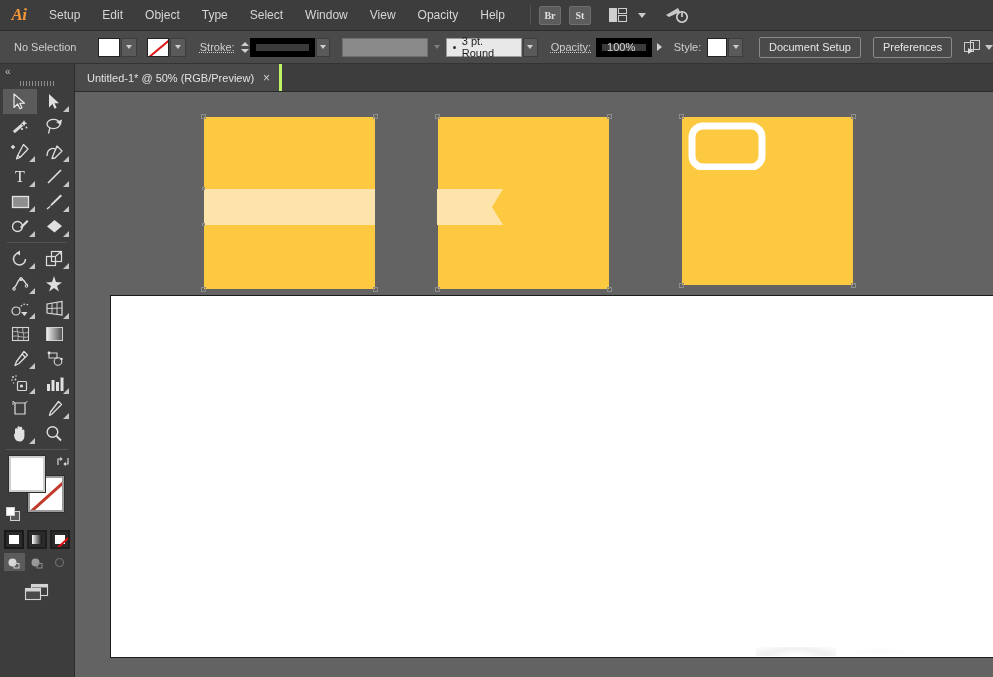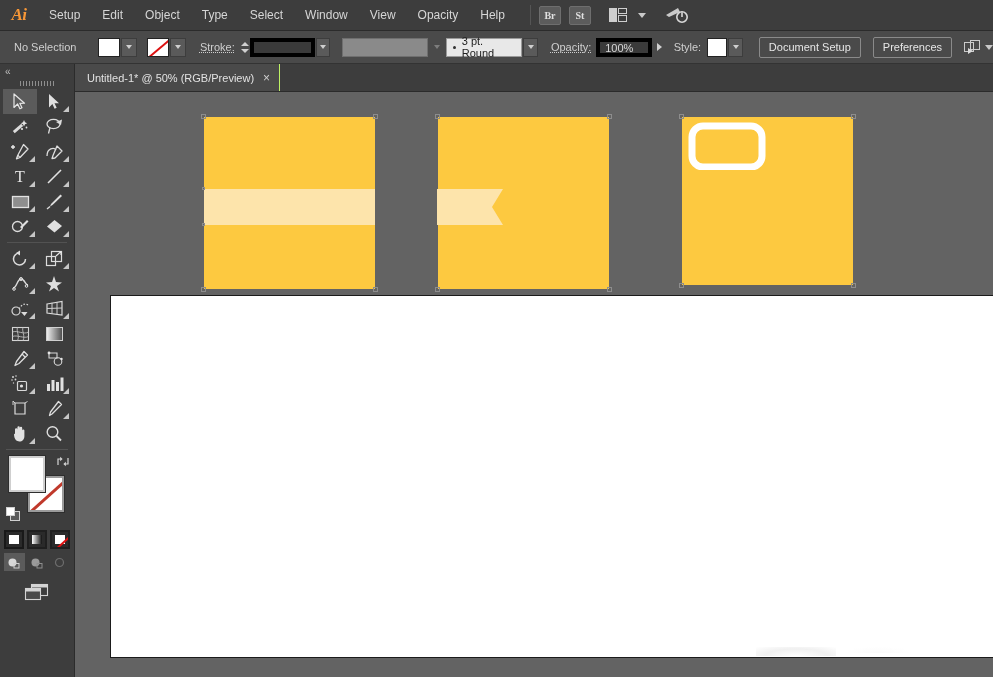--- a/index.html
+++ b/index.html
@@ -91,23 +91,23 @@
     border-right: 3.5px solid transparent;
     border-top: 4px solid #cfcfcf;
   }
   .stepper {
     width: 11px; height: 19px; display: flex; flex-direction: column;
     align-items: center; justify-content: center; gap: 3px;
   }
   .st-up { width:0;height:0;border-left:4px solid transparent;border-right:4px solid transparent;border-bottom:4px solid #d0d0d0; }
   .st-dn { width:0;height:0;border-left:4px solid transparent;border-right:4px solid transparent;border-top:4px solid #d0d0d0; }
   .field-dark {
-    height: 19px; background: #3a3a3a; border: 4px solid #000000;
+    height: 19px; background: #3a3a3a; border: 6px solid #000000;
     color: #d8d8d8; font-size: 11px;
-    display: flex; padding: 0 5px;
+    display: flex; align-items: center; padding: 0 5px;
   }
   .field-gray {
     height: 19px; background: #8a8a8a; border: 1px solid #6f6f6f;
   }
   .field-light {
     height: 19px; background: #e8e8e8; border: 1px solid #9a9a9a;
     color: #222; font-size: 11px;
     display: flex; align-items: center; padding: 0 6px; gap: 6px;
   }
   .dot { width: 3px; height: 3px; background: #333; border-radius: 50%; }
@@ -123,21 +123,21 @@
   }
 
   
   .tabbar {
     position: absolute; left: 75px; top: 64px; width: 918px; height: 28px;
     background: #3d3d3d; border-bottom: 1px solid #2b2b2b;
     display: flex; align-items: flex-end;
   }
   .doc-tab {
     height: 27px; background: #4a4a4a;
-    border-right: 1px solid #bef264;
+    border-right: 3px solid #bef264;
     display: flex; align-items: center; gap: 9px;
     padding: 0 9px 0 12px;
     font-size: 11px; color: #e2e2e2; white-space: nowrap;
   }
   .tab-close { font-size: 12px; color: #cfcfcf; line-height: 1; }
 
   
   .toolbar {
     position: absolute; left: 0; top: 64px; width: 75px; height: 613px;
     background: #3d3d3d; border-right: 1px solid #2b2b2b;

